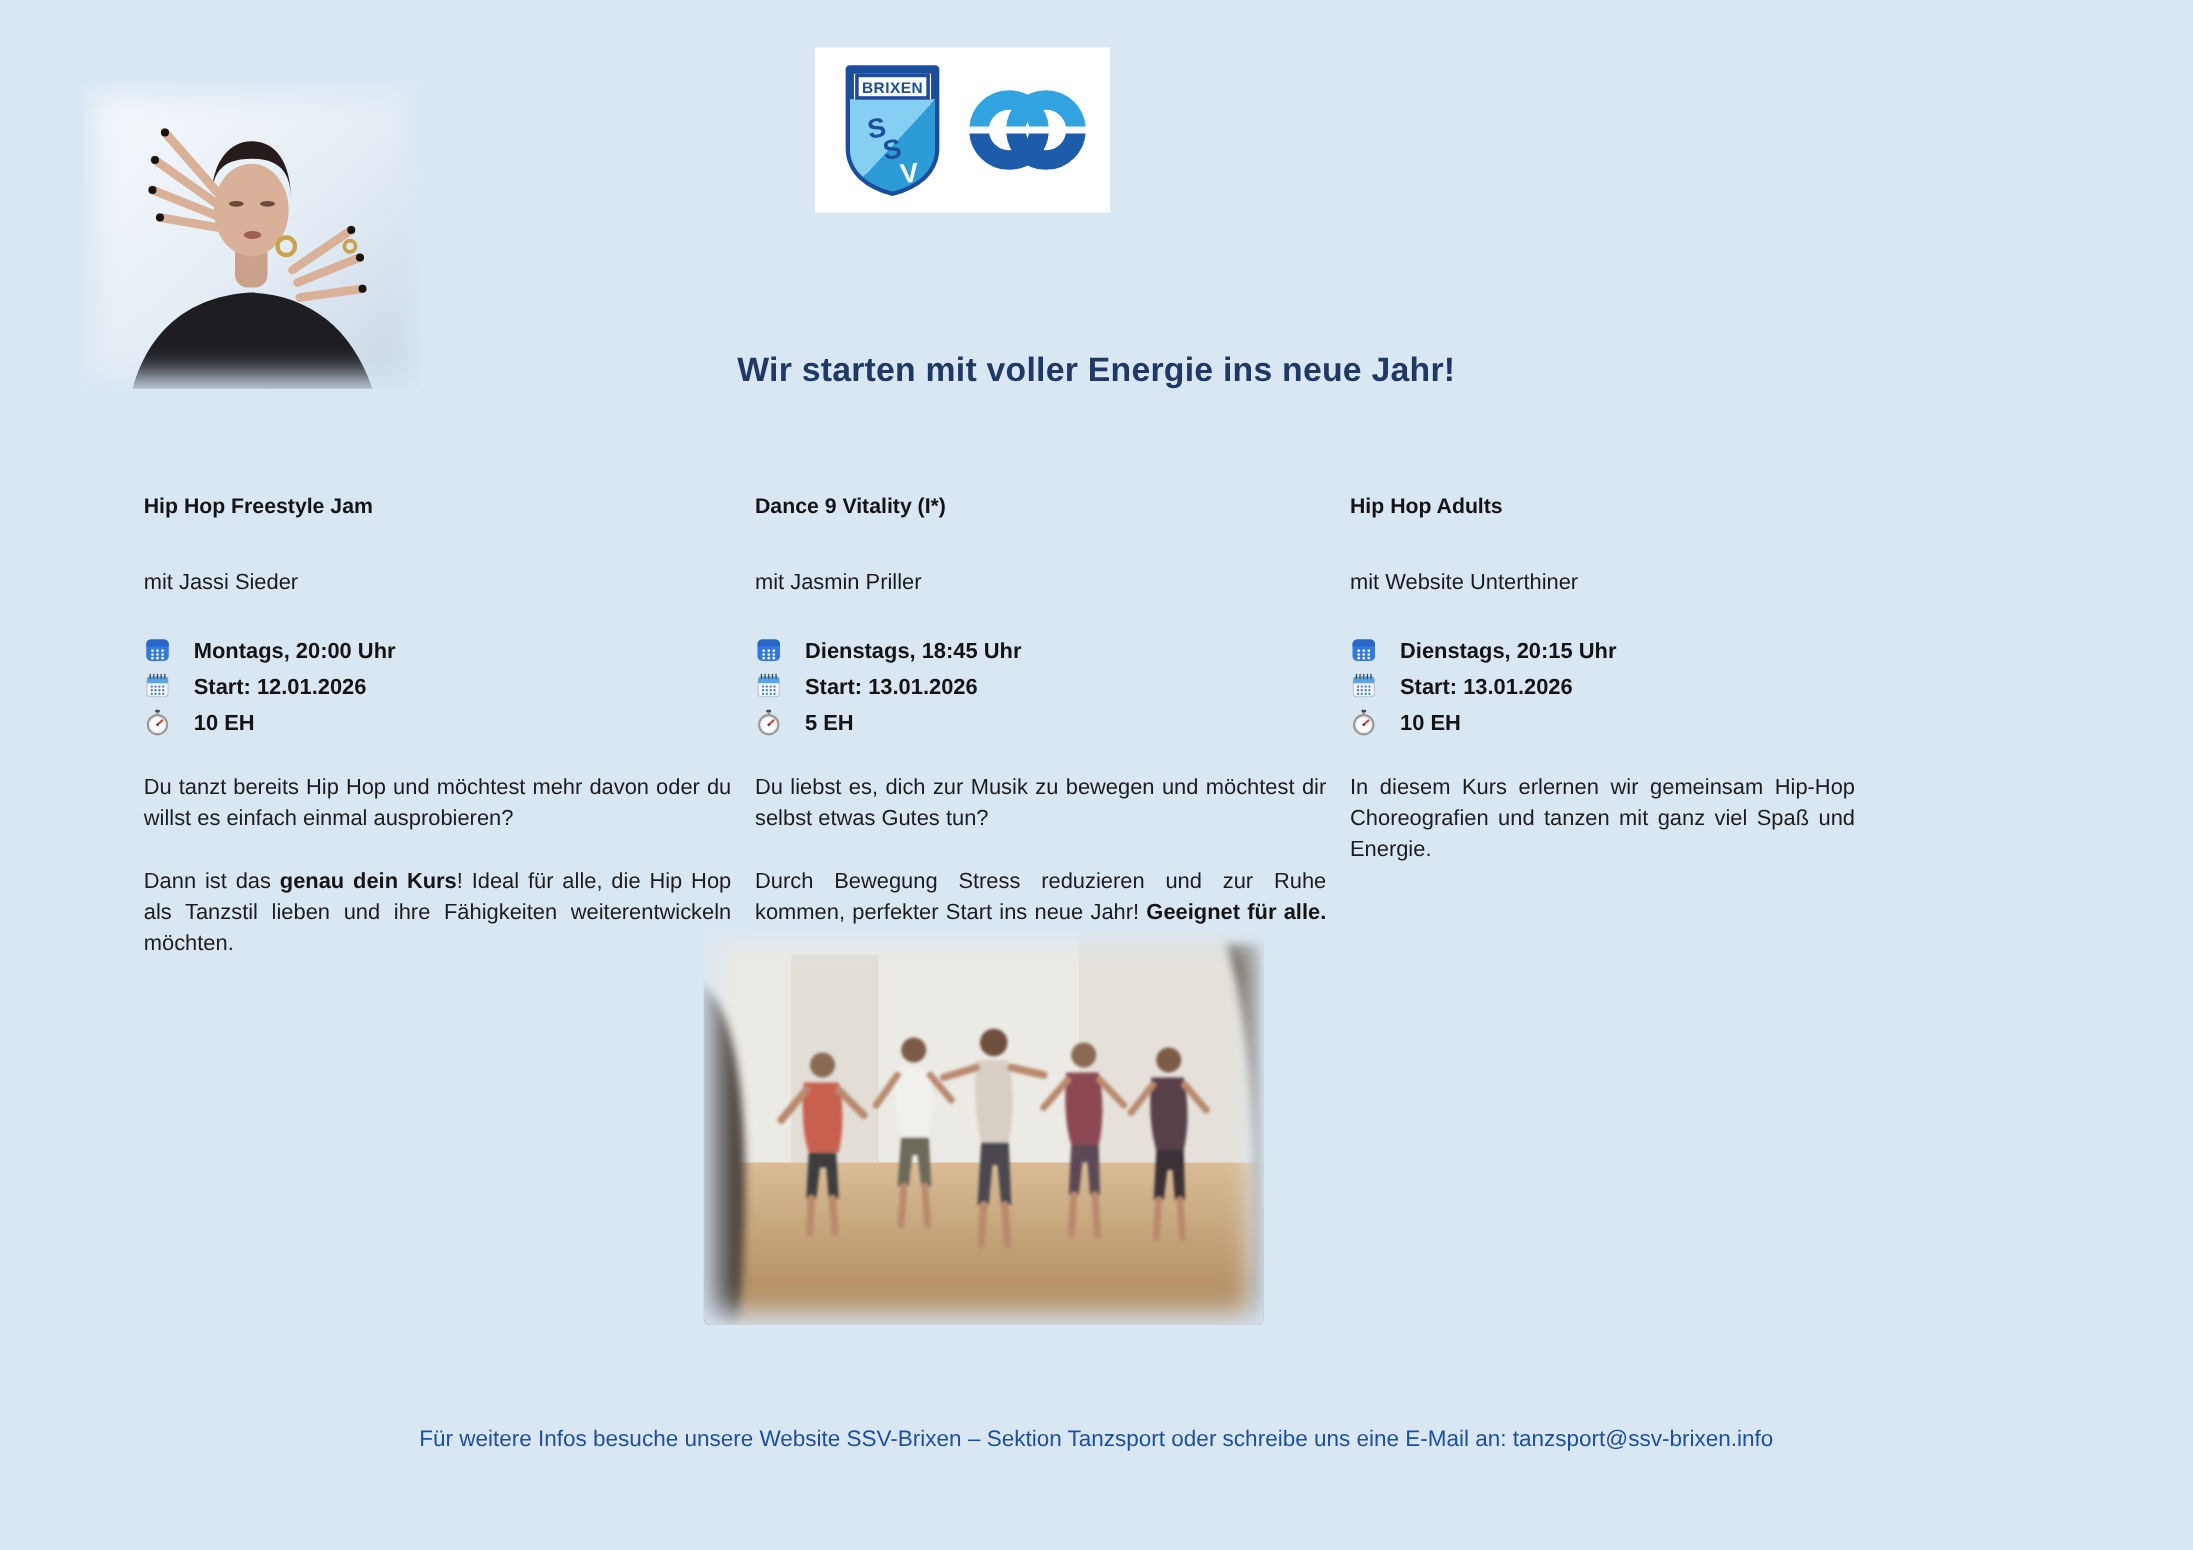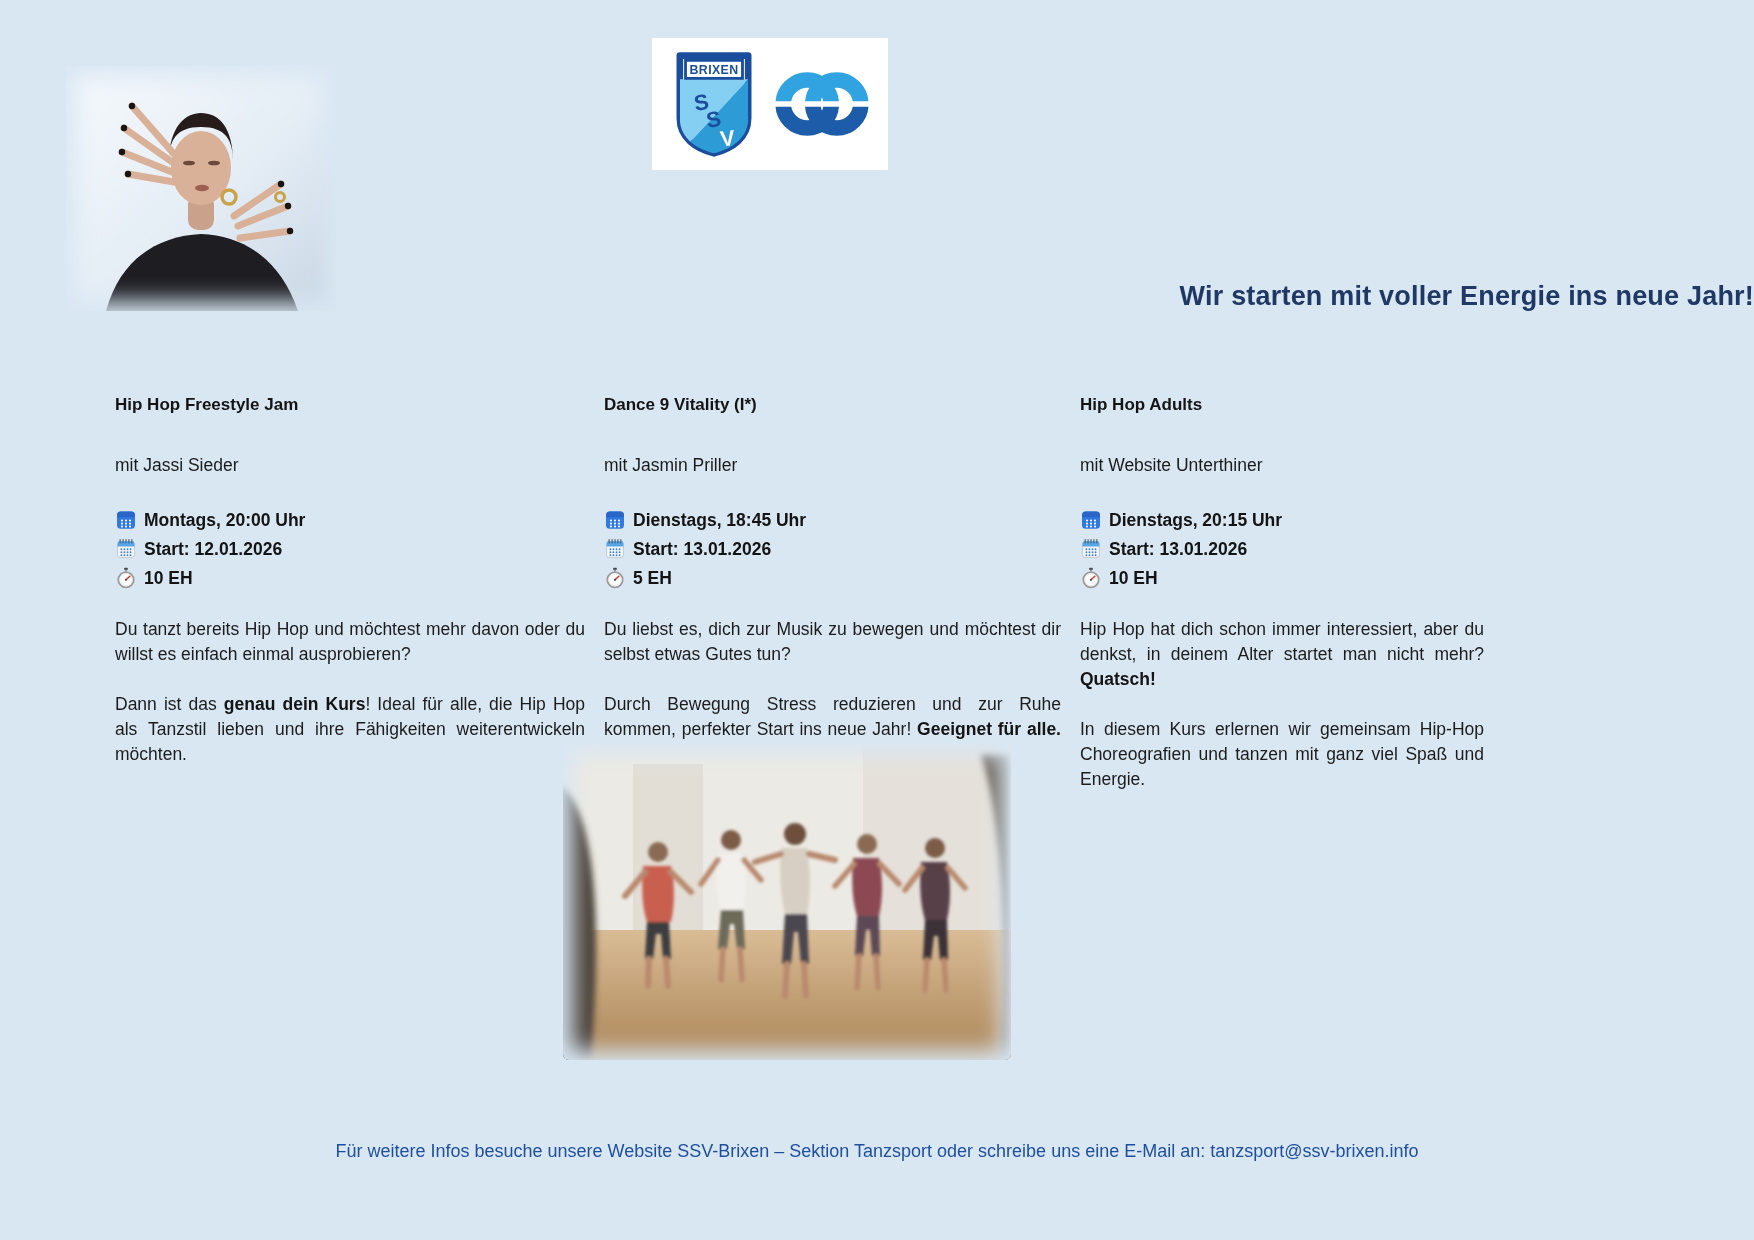--- a/index.html
+++ b/index.html
@@ -23,34 +23,34 @@
     position:absolute;left:652px;top:38px;width:236px;height:132px;
     background:#ffffff;
     display:flex;align-items:center;justify-content:center;gap:16px;
   }
   .shield-logo{width:88px;height:112px;}
   .rings-logo{width:96px;height:100px;}
 
   
   .title{
     position:absolute;left:0;top:281px;width:100%;
-    text-align:right;
+    text-align:center;
     font-size:27px;font-weight:700;color:#1f3864;
     letter-spacing:0.2px;
   }
 
   
   .column{position:absolute;top:393px;font-size:17.5px;line-height:24px;}
   .col-0{left:115px;width:470px;}
   .col-1{left:604px;width:457px;}
   .col-2{left:1080px;width:404px;}
   .course-name{font-size:17px;font-weight:700;margin:0;line-height:24px;color:#141414;}
   .course-instructor{line-height:24px;margin-top:36px;}
   .info-block{margin-top:28px;}
-  .info-line{display:flex;align-items:center;gap:7px;font-weight:700;height:29px;color:#141414;}
+  .info-line{display:flex;align-items:center;gap:18px;font-weight:700;height:29px;color:#141414;}
   .info-line .icon{width:22px;height:22px;flex:0 0 22px;}
   .para{margin:25px 0 0 0;text-align:justify;line-height:25px;color:#1c1c1c;}
   .para b{color:#141414;}
 
   
   .footer{
     position:absolute;left:0;top:1141px;width:100%;
     text-align:center;
     font-size:18px;color:#1d4f9e;
   }
@@ -264,21 +264,20 @@
           </svg>
         <span>Start: 13.01.2026</span>
       </div>
       <div class="info-line">
         <svg class="icon">
             <use href="#icon-watch"></use>
           </svg>
         <span>10 EH</span>
       </div>
     </div>
-    <p class="para"><span>Hip Hop hat dich schon immer interessiert, aber du denkst, in deinem Alter startet man nicht mehr? </span><b>Quatsch!</b></p>
     <p class="para"><span>In diesem Kurs erlernen wir gemeinsam Hip-Hop Choreografien und tanzen mit ganz viel Spaß und Energie.</span></p>
   </section>
 
   <div class="photo dance-photo">
     <svg viewBox="0 0 448 316" preserveAspectRatio="none">
       <defs>
         <linearGradient id="floorG" x1="0" y1="0" x2="0" y2="1">
           <stop offset="0" stop-color="#d9bc96"></stop>
           <stop offset="1" stop-color="#ac8557"></stop>
         </linearGradient>

